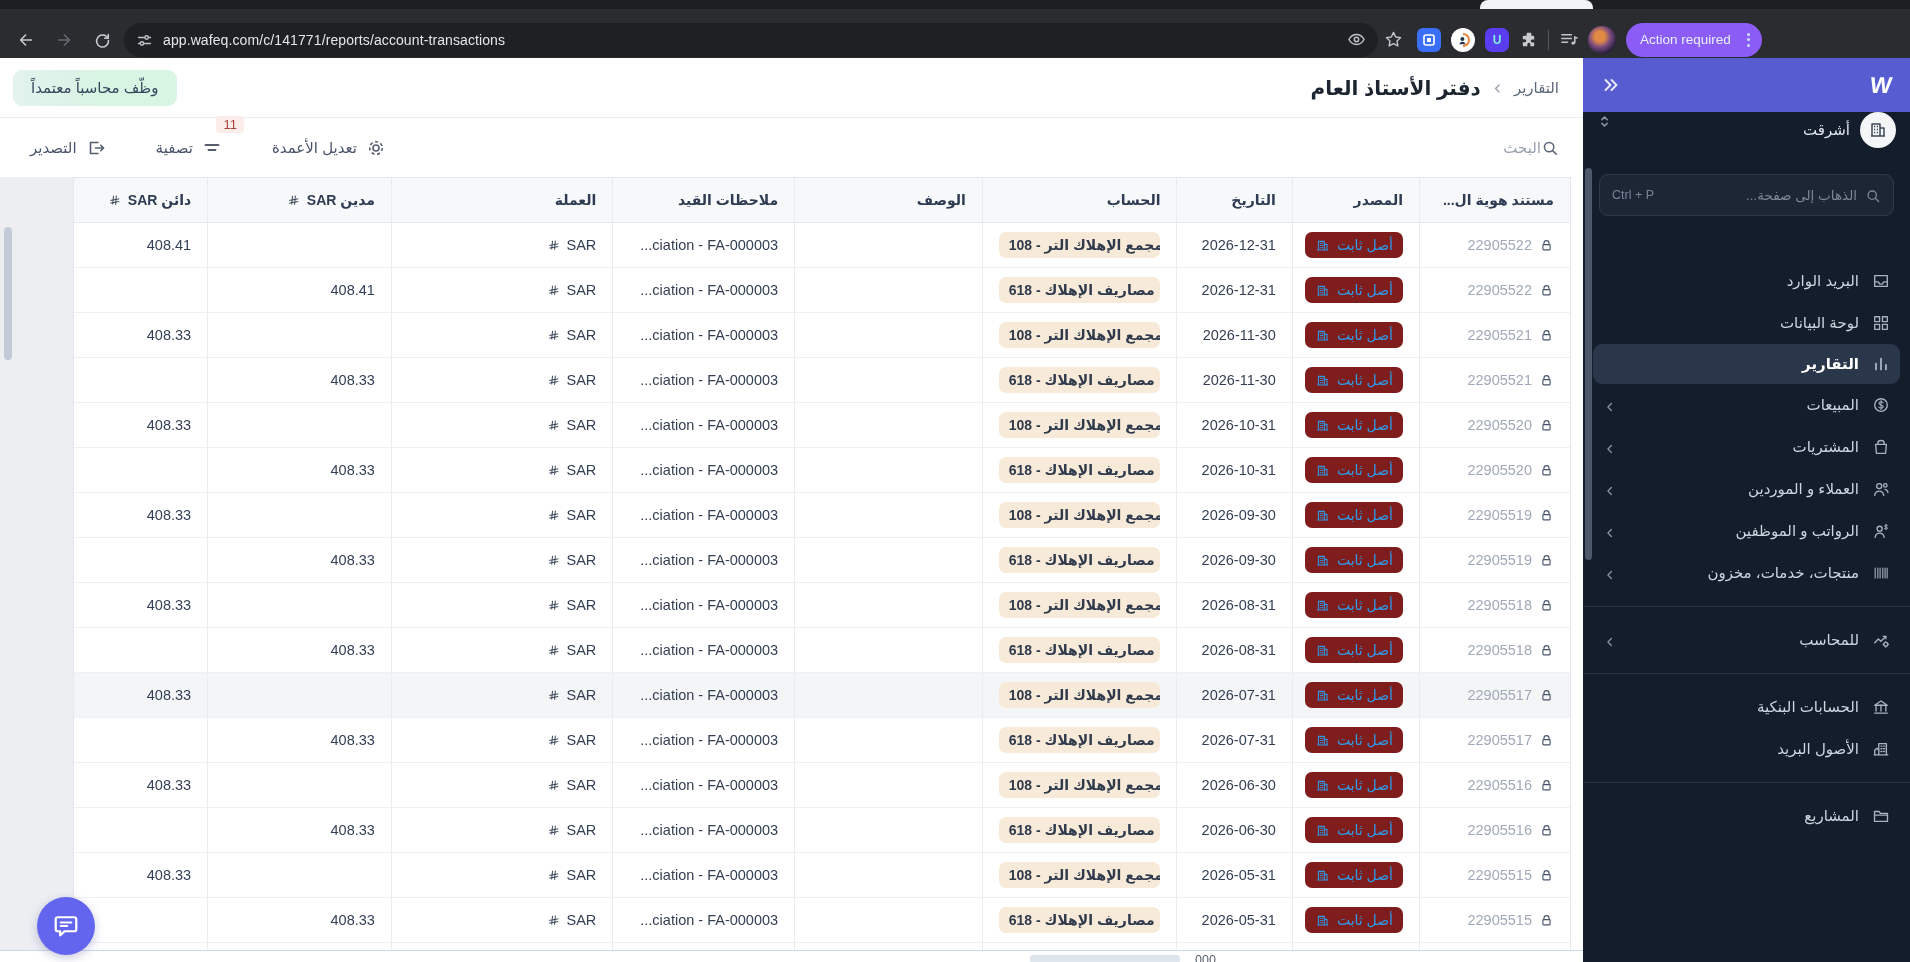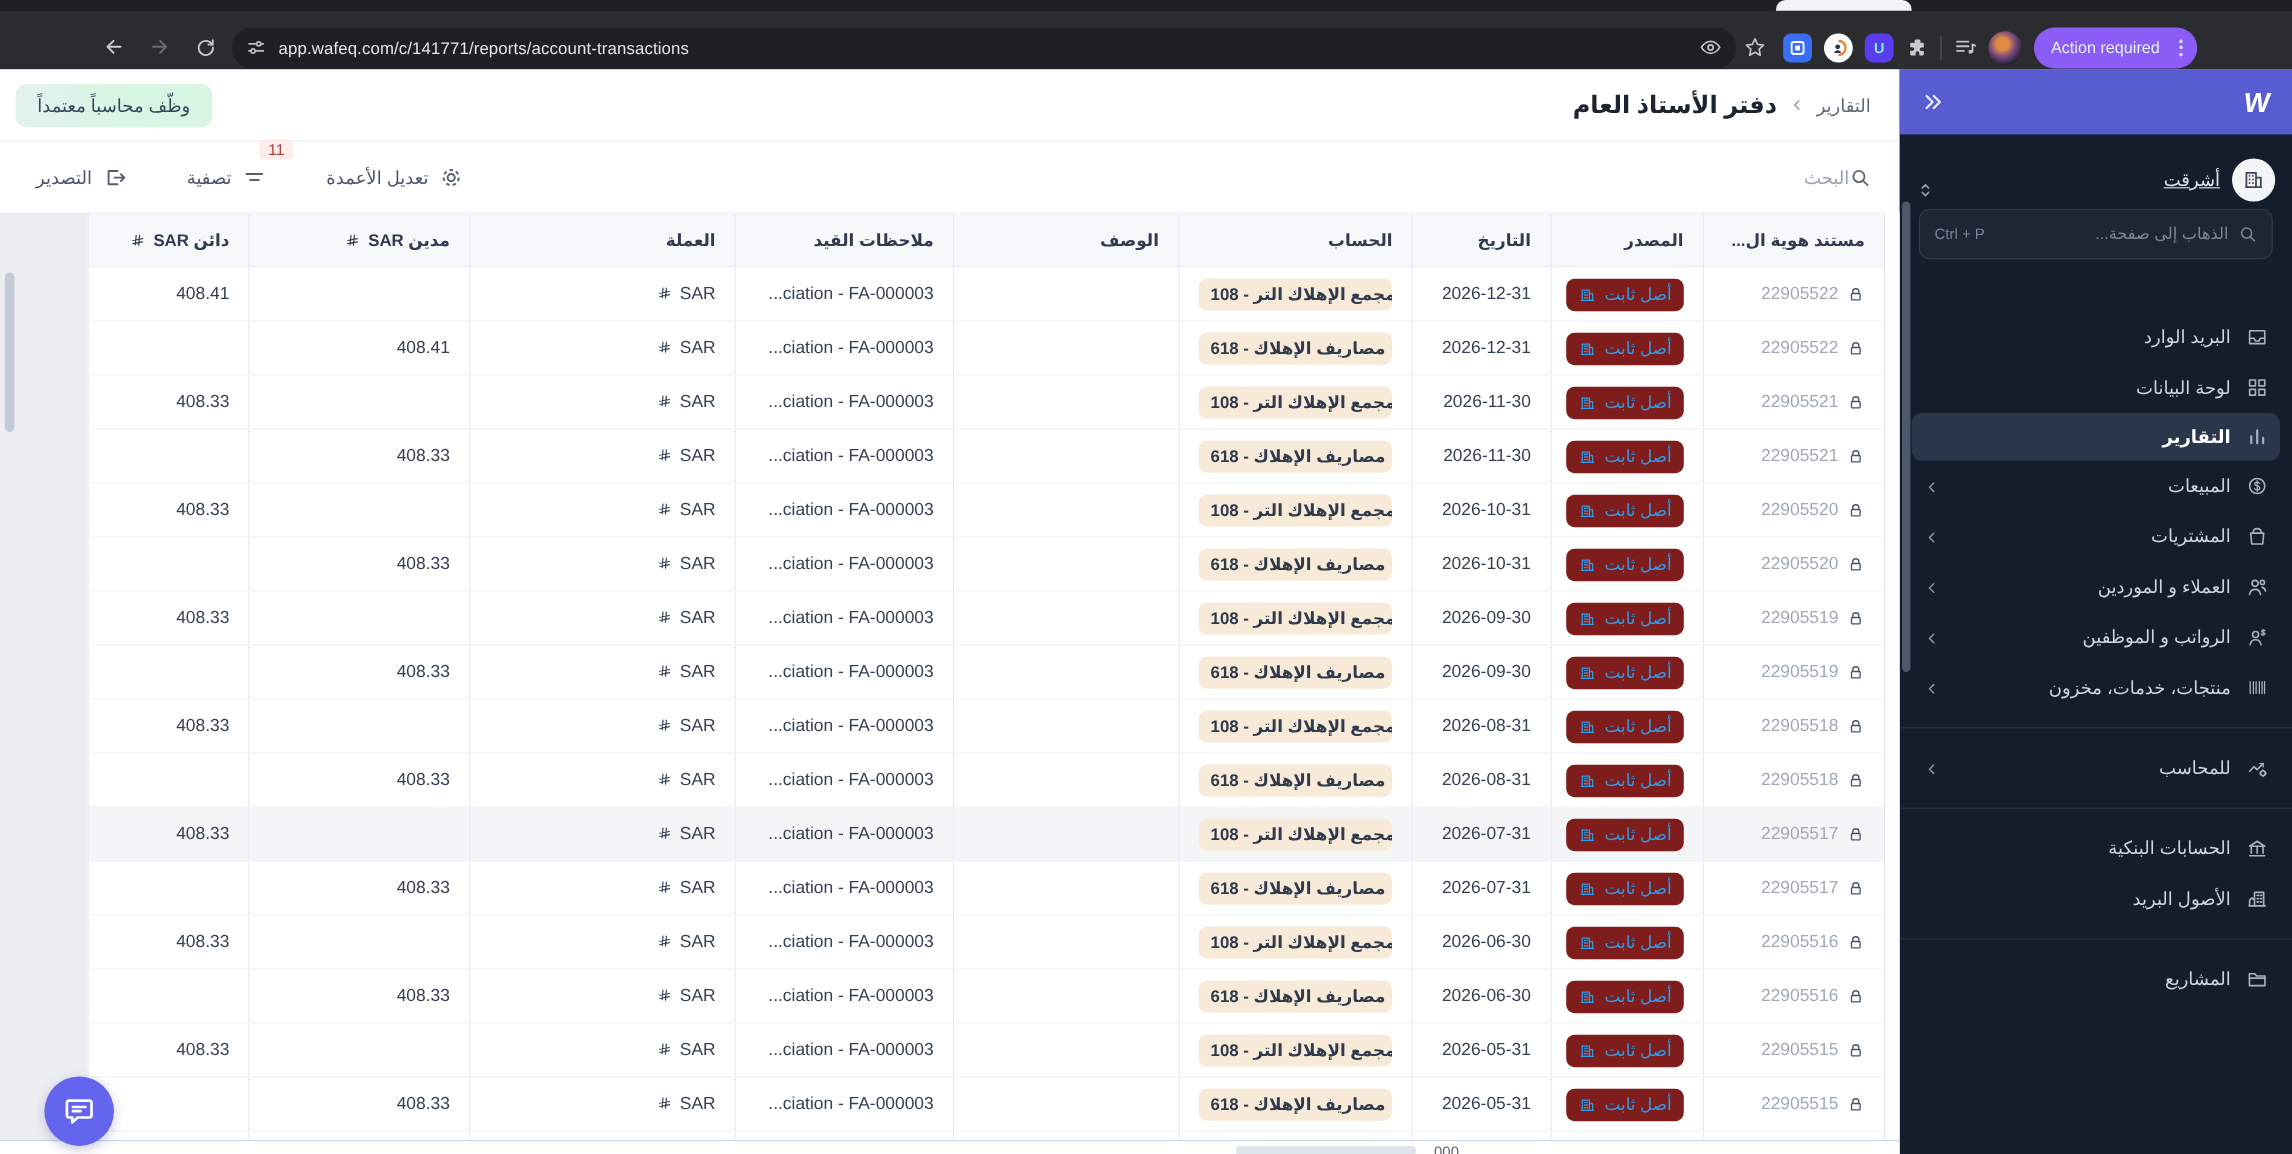--- a/index.html
+++ b/index.html
@@ -4,21 +4,21 @@
 <style>
   html,body{margin:0;padding:0;}
   body{width:1910px;height:962px;overflow:hidden;background:#fff;
        font-family:"Liberation Sans","DejaVu Sans",sans-serif;}
   svg{display:inline-block;vertical-align:middle;}
 
   
   .chrome{height:58px;background:#2b2c30;position:relative;}
   .chrome-topstrip{height:9px;background:#1e1f22;}
   .tab-sliver{position:absolute;top:0;left:1480px;width:113px;height:9px;background:#f1f3f4;border-radius:8px 8px 0 0;}
-  .chrome-bar{height:61px;display:flex;align-items:center;padding:0 10px;gap:6px;justify-content:center;}
+  .chrome-bar{height:61px;display:flex;align-items:center;padding:0 10px;gap:6px;}
   .nav-btn{width:32px;height:32px;border-radius:50%;display:flex;align-items:center;justify-content:center;color:#c6cacf;flex:0 0 auto;}
   .nav-btn.dim{color:#686b70;}
   .url-pill{flex:1 1 auto;max-width:1230px;height:34px;background:#1e2023;border-radius:17px;display:flex;align-items:center;padding:0 12px;gap:10px;color:#dfe1e5;}
   .url-text{font-size:14px;letter-spacing:.1px;color:#e4e6e9;white-space:nowrap;overflow:hidden;}
   .url-spacer{flex:1;}
   .chrome-icons{display:flex;align-items:center;gap:10px;margin-left:8px;}
   .ext-ico{width:24px;height:24px;border-radius:6px;display:flex;align-items:center;justify-content:center;font-size:12px;font-weight:700;flex:0 0 auto;}
   .ext-blue{background:#3b6ef6;color:#fff;}
   .ext-orange{background:#fff;border-radius:50%;color:#e8833a;}
   .ext-u{background:#5b3df0;color:#7ef0d8;border-radius:7px;}
@@ -30,21 +30,21 @@
 
   
   .app{height:904px;display:flex;position:relative;background:#fff;}
   
 
   
   .sidebar{width:327px;flex:0 0 auto;background:#141d2b;color:#cdd5e1;position:relative;overflow:hidden;}
   .sb-top{height:54px;background:#575dd1;display:flex;align-items:center;justify-content:space-between;padding:0 18px;}
   .sb-logo{color:#fff;font-size:23px;font-weight:800;transform:skewX(-8deg);}
   .sb-collapse{color:#e8eaff;}
-  .sb-company{height:56px;display:flex;align-items:flex-end;justify-content:space-between;padding:0 14px;text-decoration:underline;}
+  .sb-company{height:56px;display:flex;align-items:flex-start;justify-content:space-between;padding:0 14px;}
   .sb-company-right{display:flex;align-items:center;gap:10px;}
   .company-avatar{width:36px;height:36px;border-radius:50%;background:#f4f5f7;color:#3c4757;display:flex;align-items:center;justify-content:center;}
   .company-name{font-size:15px;color:#dfe5ee;}
   .sb-goto{margin:6px 16px 0;height:40px;background:#1c2634;border:1px solid #2c3a4e;border-radius:9px;display:flex;align-items:center;padding:0 12px;gap:8px;color:#7c8798;}
   .sb-goto .ph{font-size:13.5px;flex:1;}
   .sb-goto .kbd{font-size:12.5px;color:#77839a;}
   .sb-nav{margin-top:44px;}
   .sb-item{height:42px;display:flex;align-items:center;gap:12px;padding:0 20px;font-size:15px;color:#cdd5e1;cursor:pointer;}
   .sb-item .lbl{flex:1;}
   .sb-item .ic{color:#a7b2c2;width:19px;display:flex;justify-content:center;}

